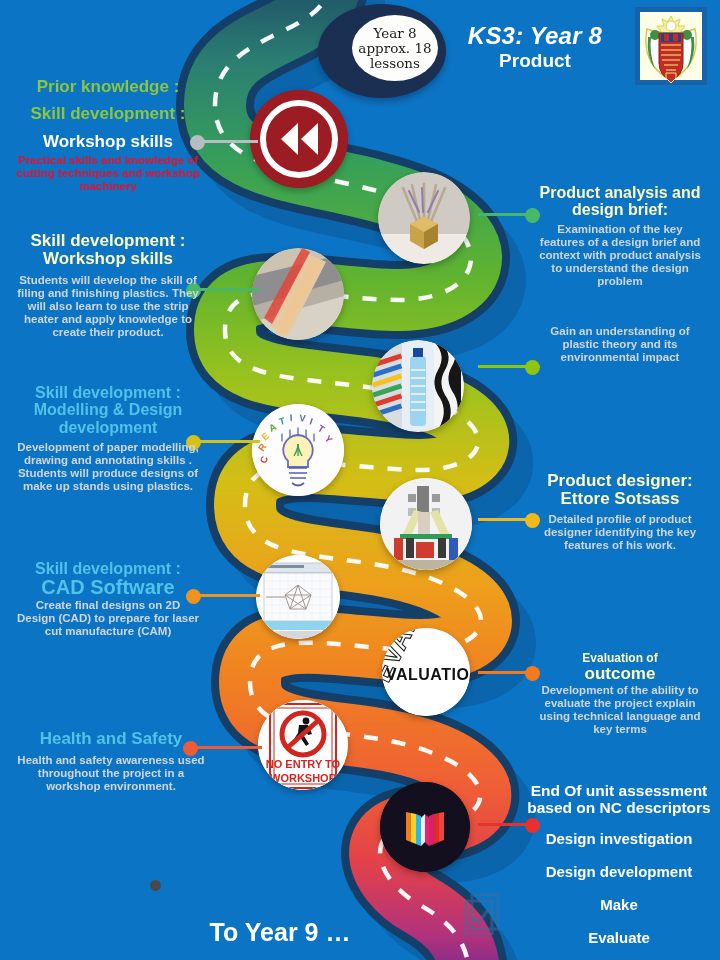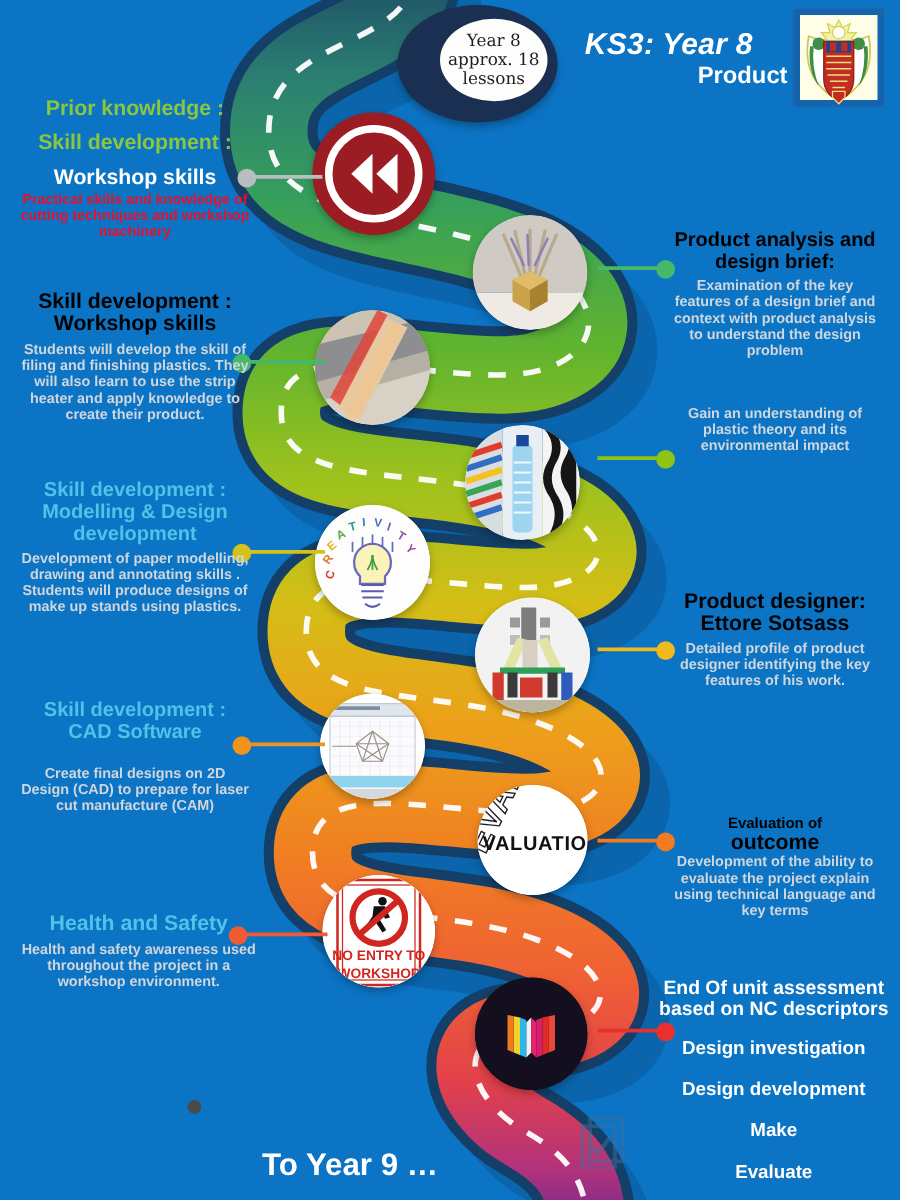--- a/index.html
+++ b/index.html
@@ -24,21 +24,21 @@
     display:flex;flex-direction:column;align-items:center;justify-content:center;
     color:#1d1d1d;font-size:13.5px;line-height:15px;text-align:center;
     font-family:"DejaVu Serif", serif;
   }
   #crest{
     left:634px;top:6px;width:72px;height:78px;
     background:#1463ad;border:1px solid #1e6fb8;overflow:hidden;
   }
   #titleKS3{left:440px;top:22px;width:190px;text-align:center;
     color:#ffffff;font-size:24px;font-weight:bold;letter-spacing:.2px;font-style:italic;}
-  #titleProduct{left:440px;top:50px;width:190px;text-align:right;
+  #titleProduct{left:440px;top:50px;width:190px;text-align:center;
     color:#ffffff;font-size:19px;font-weight:bold;}
   #titleMakeup{left:410px;top:92px;width:250px;text-align:center;
     color:#ffffff;font-size:23px;font-weight:bold;}
 
   
   #road{position:absolute;left:0;top:0;width:720px;height:960px;}
 
   
   .photo{border-radius:50%;overflow:hidden;box-shadow:0 3px 7px rgba(0,0,0,.28);}
   .photo svg{display:block;}
@@ -46,21 +46,21 @@
   
   .conn{height:3px;}
   .dot{width:15px;height:15px;border-radius:50%;}
 
   
   .head{font-weight:bold;line-height:1.08;}
   .body{color:#cfd6dd;font-size:11.5px;line-height:13px;font-weight:bold;}
   .tcenter{text-align:center;}
 
   .hdr-green{color:#8cc63e;}
-  .hdr-lime{color:#000000;}
+  .hdr-lime{color:#fef9c3;}
   .hdr-cyan{color:#4fc3e8;}
   .hdr-red{color:#e8112d;}
   .hdr-white{color:#ffffff;}
 
   #toYear9{left:150px;top:918px;width:260px;text-align:center;color:#ffffff;
     font-size:25px;font-weight:bold;}
   #greyDot{left:150px;top:880px;width:11px;height:11px;border-radius:50%;background:#4a4a4a;}
   #checkIcon{left:464px;top:893px;width:36px;height:42px;opacity:.5;}
 
   .nclist{color:#ffffff;font-weight:bold;font-size:15px;text-align:center;}
@@ -442,21 +442,21 @@
 
   <div class="abs tcenter" style="left:6px;top:384px;width:204px;">
     <div class="head hdr-cyan" style="font-size:16px;">Skill development :</div>
     <div class="head hdr-cyan" style="font-size:16px;">Modelling &amp; Design</div>
     <div class="head hdr-cyan" style="font-size:16px;margin-bottom:5px;">development</div>
     <div class="body" style="padding:0 4px;">Development  of paper  modelling, drawing and annotating  skills . Students will produce designs of make up stands using plastics.</div>
   </div>
 
   <div class="abs tcenter" style="left:8px;top:560px;width:200px;">
     <div class="head hdr-cyan" style="font-size:16px;">Skill development :</div>
-    <div class="head hdr-cyan" style="font-size:16px;margin-bottom:18px;">CAD Software</div>
+    <div class="head hdr-cyan" style="font-size:20px;margin-bottom:0;">CAD Software</div>
     <div class="body" style="padding:0 8px;">Create final designs on 2D Design (CAD)  to prepare for laser cut manufacture (CAM)</div>
   </div>
 
   <div class="abs tcenter" style="left:8px;top:730px;width:206px;">
     <div class="head hdr-cyan" style="font-size:17px;margin-bottom:6px;">Health and Safety</div>
     <div class="body" style="padding:0 8px;">Health and safety awareness used throughout the project in a workshop environment.</div>
   </div>
 
   <div class="abs tcenter" style="left:522px;top:184px;width:196px;">
     <div class="head hdr-lime" style="font-size:16px;">Product analysis and</div>

